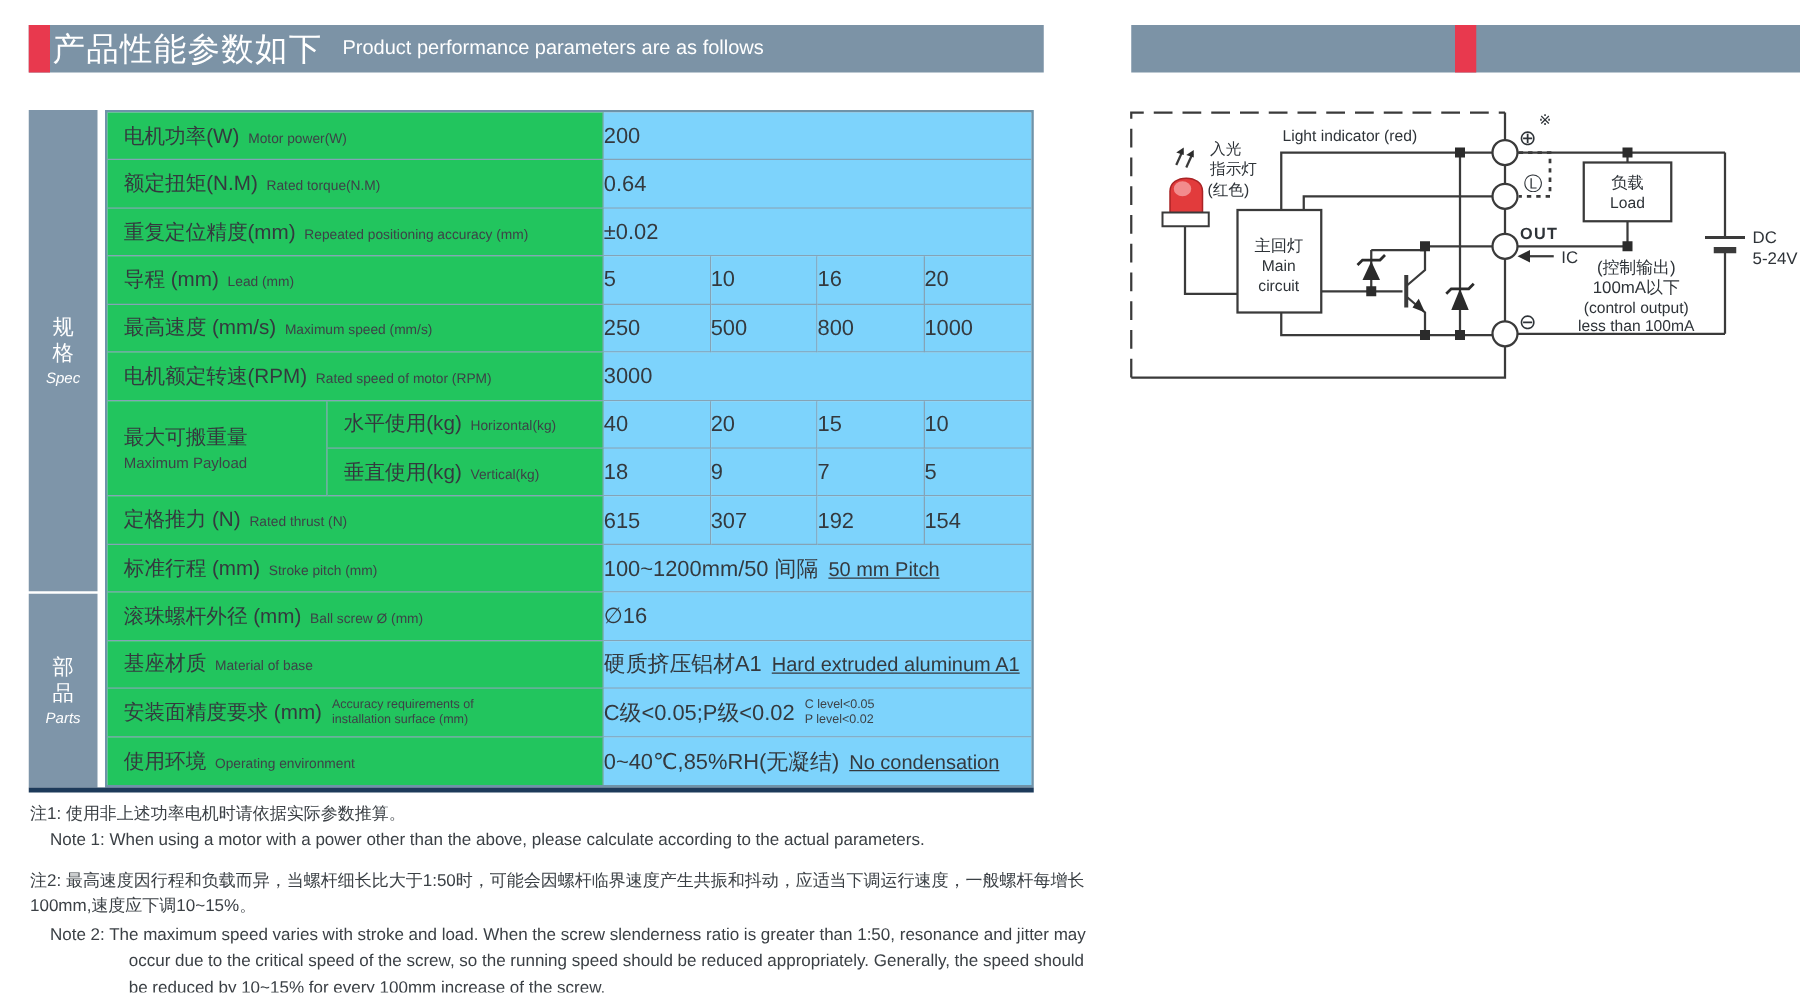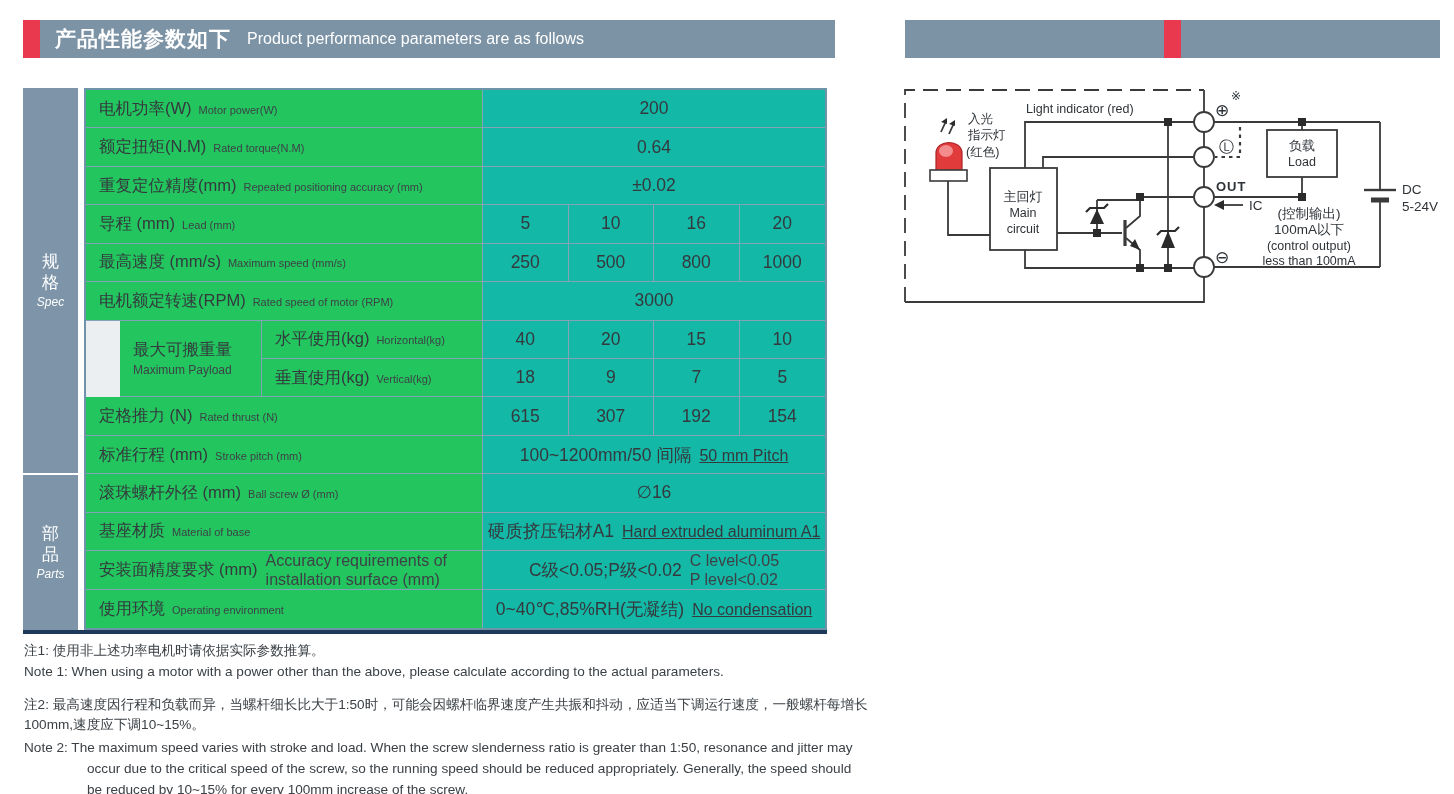--- a/index.html
+++ b/index.html
@@ -5,56 +5,56 @@
   html,body{margin:0;padding:0;}
   body{
     width:1454px;height:794px;position:relative;background:#ffffff;
     font-family:"Liberation Sans","DejaVu Sans",sans-serif;
     color:#34393e;overflow:hidden;
     -webkit-font-smoothing:antialiased;
   }
   
   .header-bar{position:absolute;height:38px;background:#7c93a6;display:flex;align-items:center;}
   .header-bar .accent{width:17px;height:100%;background:#e8394e;flex:0 0 auto;}
-  .header-bar .t-zh{color:#fff;font-size:21px;font-weight:bold;margin-left:15px;letter-spacing:1px;white-space:nowrap;}
+  .header-bar .t-zh{color:#fff;font-size:26px;font-weight:normal;margin-left:2px;letter-spacing:1px;white-space:nowrap;}
   .header-bar .t-en{color:#fff;font-size:16px;margin-left:16px;white-space:nowrap;}
   #hdr-left{left:23px;top:20px;width:812px;}
   #hdr-right{left:905px;top:20px;width:535px;flex-direction:column;}
   
   .side-col{position:absolute;left:23px;width:55px;background:#7e95a9;color:#fff;
     display:flex;flex-direction:column;align-items:center;justify-content:center;line-height:1.25;}
   .side-col .zh{font-size:17px;}
   .side-col .en{font-size:12px;margin-top:2px;font-style:italic;}
   #side-spec{top:88px;height:385px;}
   #side-parts{top:475px;height:155px;}
   
   #spec-table{position:absolute;left:84px;top:88px;width:743px;height:542px;
     display:grid;grid-template-columns:176px 221px 1fr 1fr 1fr 1fr;
     grid-template-rows:repeat(14,1fr);
     border:2px solid #6f93a9;box-sizing:border-box;background:#ebeff2;}
   .cell{border-right:1px solid #85a3b6;border-bottom:1px solid #85a3b6;
     display:flex;align-items:center;box-sizing:border-box;overflow:hidden;}
   .lab{background:#22c55e;padding-left:13px;}
-  .val{background:#14b8a6;justify-content:center;}
+  .val{background:#7dd3fc;}
   .gc13{grid-column:1/3;} .gc37{grid-column:3/7;} .span2{grid-row:span 2;}
   .no-r{border-right:none;} .no-b{border-bottom:none;}
   .bl{display:flex;align-items:baseline;}
   .zh-l{font-size:16.5px;white-space:nowrap;}
   .en-l{font-size:11px;margin-left:7px;white-space:nowrap;color:#3d4247;}
   .v-main{font-size:17.5px;white-space:nowrap;}
   .v-sm{font-size:16px;margin-left:8px;white-space:nowrap;text-decoration:underline;}
   .stack{display:flex;flex-direction:column;justify-content:center;}
-  .two-line{font-size:16px;line-height:1.2;color:#3d4247;margin-left:8px;}
+  .two-line{font-size:10px;line-height:1.2;color:#3d4247;margin-left:8px;}
   .payload-group{flex-direction:column;align-items:flex-start;justify-content:center;}
   
   #table-bottom-bar{position:absolute;left:23px;top:630px;width:804px;height:4px;background:#1d3a5a;}
   
   #notes{position:absolute;left:24px;top:641px;width:846px;font-size:13.6px;color:#3b4045;}
   #notes .n-zh{line-height:20px;}
-  #notes .n-en{line-height:21px;}
+  #notes .n-en{line-height:21px;margin-left:16px;}
   .note1-block{margin-bottom:13px;}
   .hang{padding-left:63px;text-indent:-63px;}
   
   #sensor-diagram{position:absolute;left:895px;top:75px;}
   svg text{font-family:"Liberation Sans","DejaVu Sans",sans-serif;fill:#2e3338;}
 </style>
 </head>
 <body>
 
 <div class="header-bar" id="hdr-left">
@@ -153,21 +153,21 @@
   <div class="cell lab gc13">
     <span class="bl">
         <span class="zh-l">电机额定转速(RPM)</span>
     <span class="en-l">Rated speed of motor (RPM)</span>
       </span>
   </div>
   <div class="cell val gc37 no-r">
       <span class="v-main">3000</span>
     </div>
 
-  <div class="cell lab span2 payload-group" style="padding-left:13px;margin-left:34px;">
+  <div class="cell lab span2 payload-group" style="padding-left:13px;">
     <span class="zh-l">最大可搬重量</span>
     <span class="en-l" style="margin-left:0;margin-top:2px;font-size:12px;">Maximum  Payload</span>
   </div>
   <div class="cell lab">
     <span class="bl">
         <span class="zh-l">水平使用(kg)</span>
     <span class="en-l">Horizontal(kg)</span>
       </span>
   </div>
   <div class="cell val">

